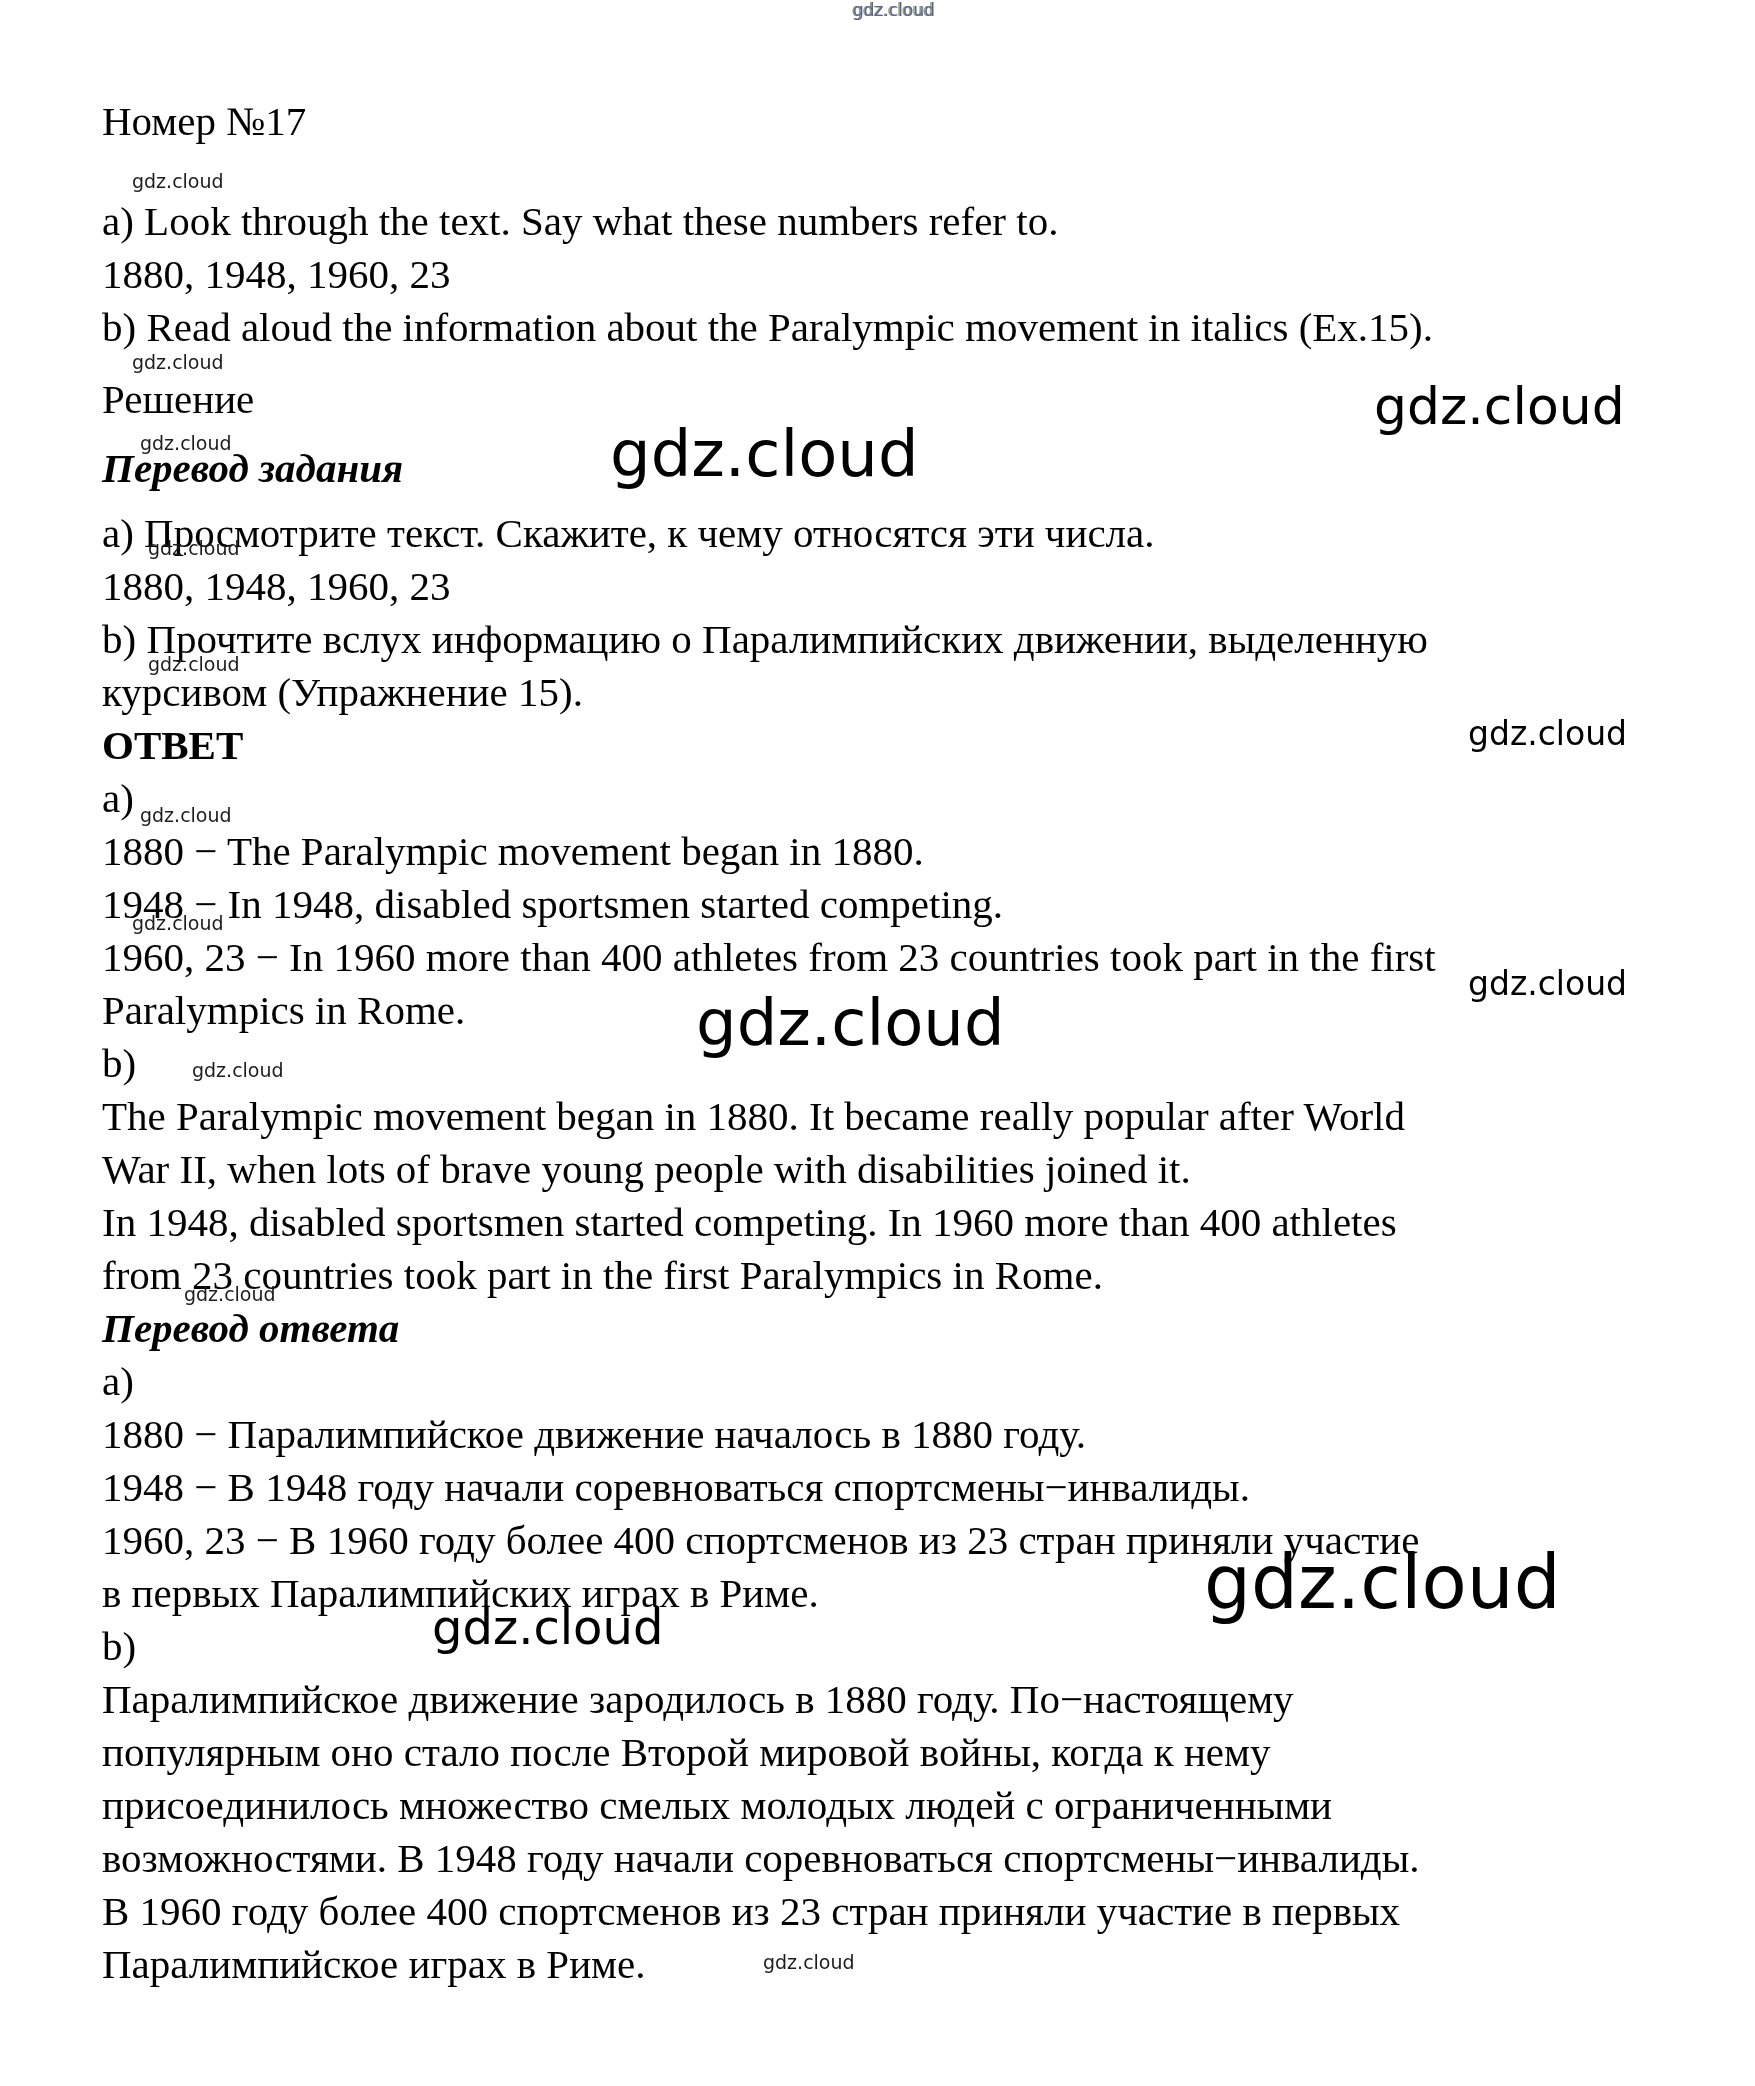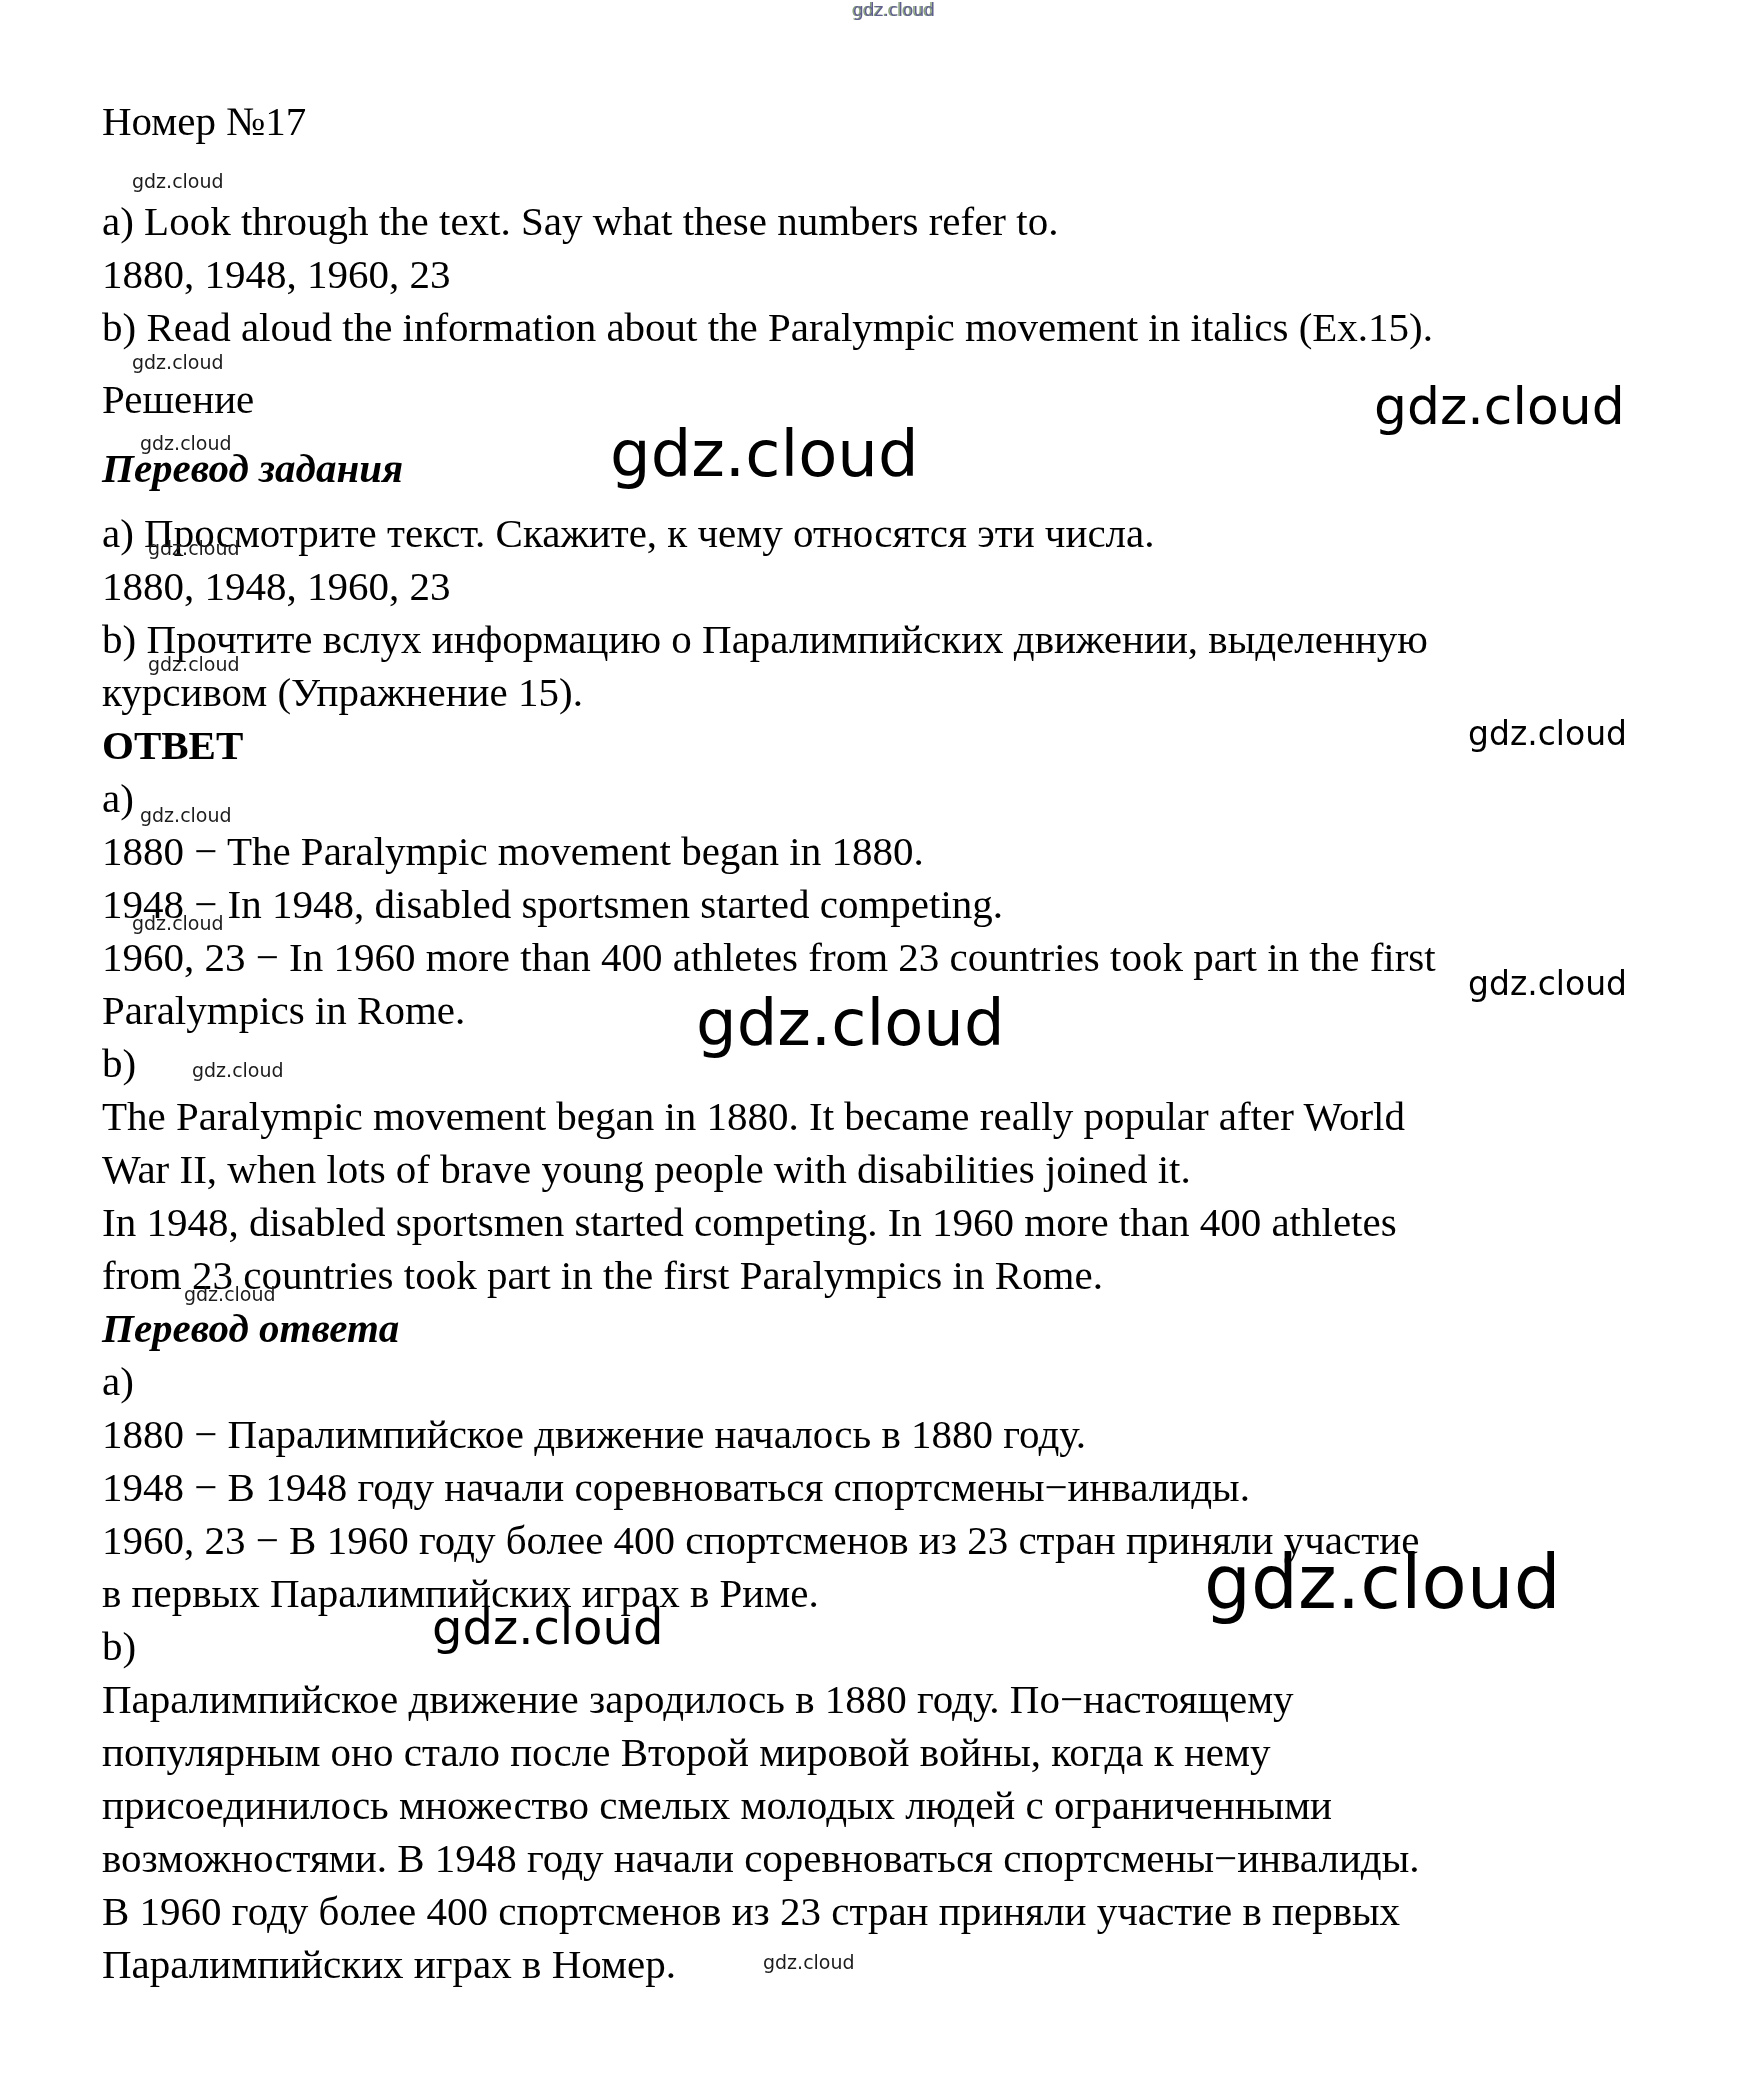--- a/index.html
+++ b/index.html
@@ -119,17 +119,17 @@
     <div class="line">1880 − Паралимпийское движение началось в 1880 году.</div>
     <div class="line">1948 − В 1948 году начали соревноваться спортсмены−инвалиды.</div>
     <div class="line">1960, 23 − В 1960 году более 400 спортсменов из 23 стран приняли участие</div>
     <div class="line">в первых Паралимпийских играх в Риме.</div>
     <div class="line">b)</div>
     <div class="line">Паралимпийское движение зародилось в 1880 году. По−настоящему</div>
     <div class="line">популярным оно стало после Второй мировой войны, когда к нему</div>
     <div class="line">присоединилось множество смелых молодых людей с ограниченными</div>
     <div class="line">возможностями. В 1948 году начали соревноваться спортсмены−инвалиды.</div>
     <div class="line">В 1960 году более 400 спортсменов из 23 стран приняли участие в первых</div>
-    <div class="line">Паралимпийских играх в Номер.</div>
+    <div class="line">Паралимпийское играх в Риме.</div>
 
   </div>
 </div>
 
 
 </body></html>

